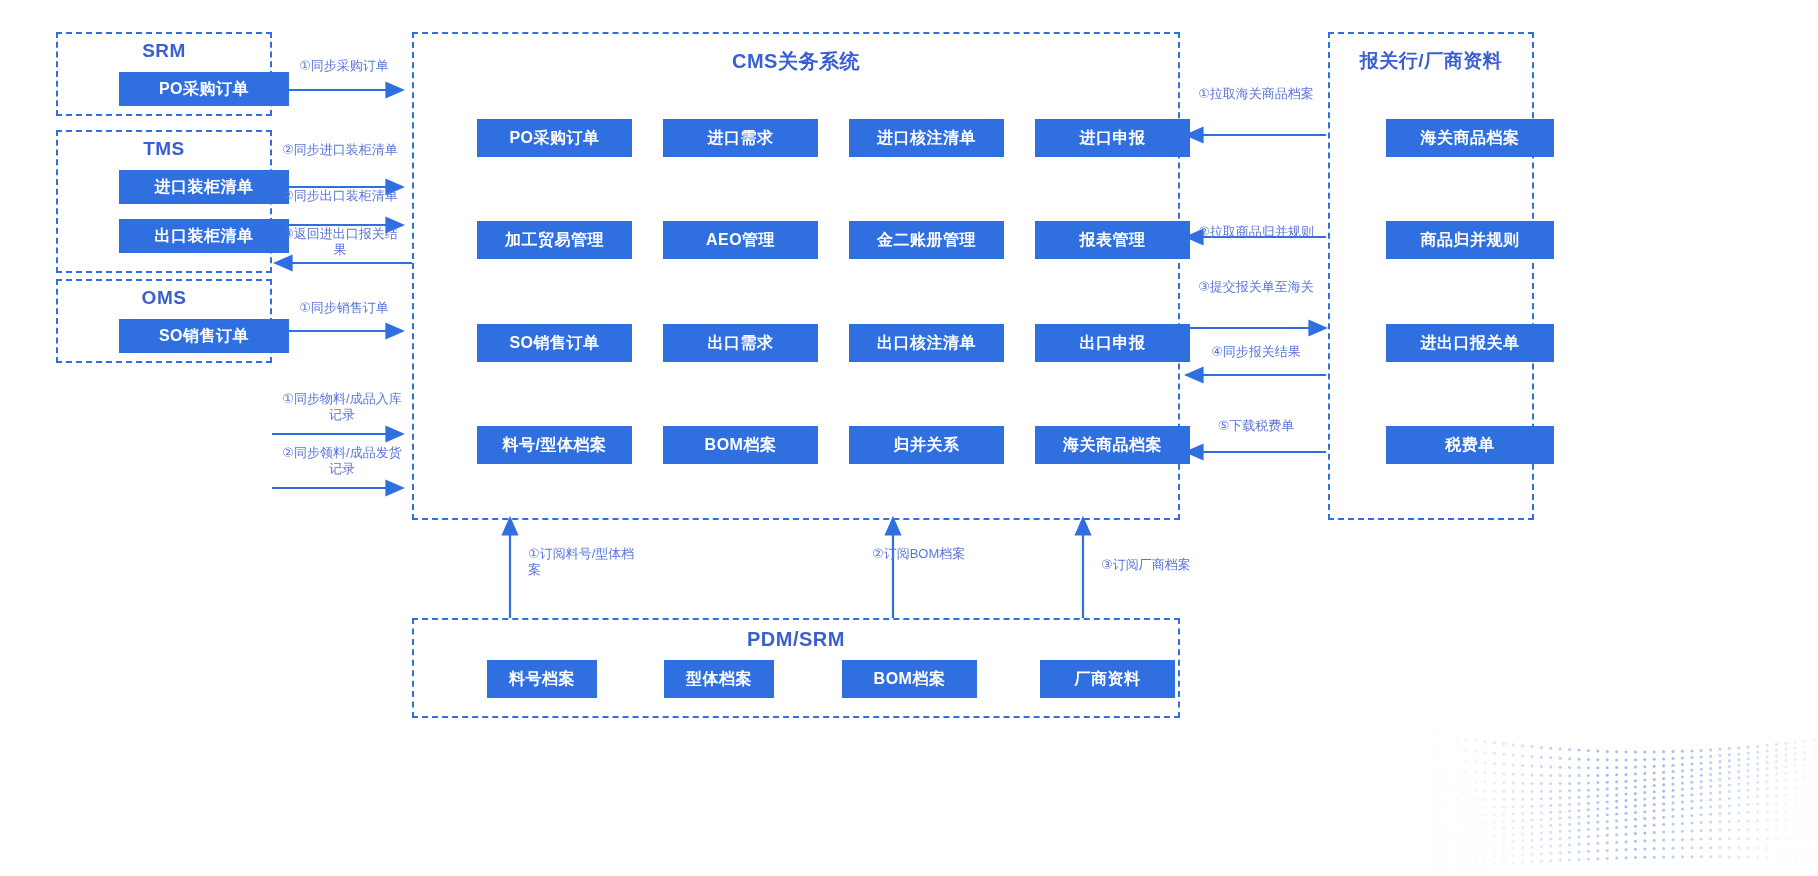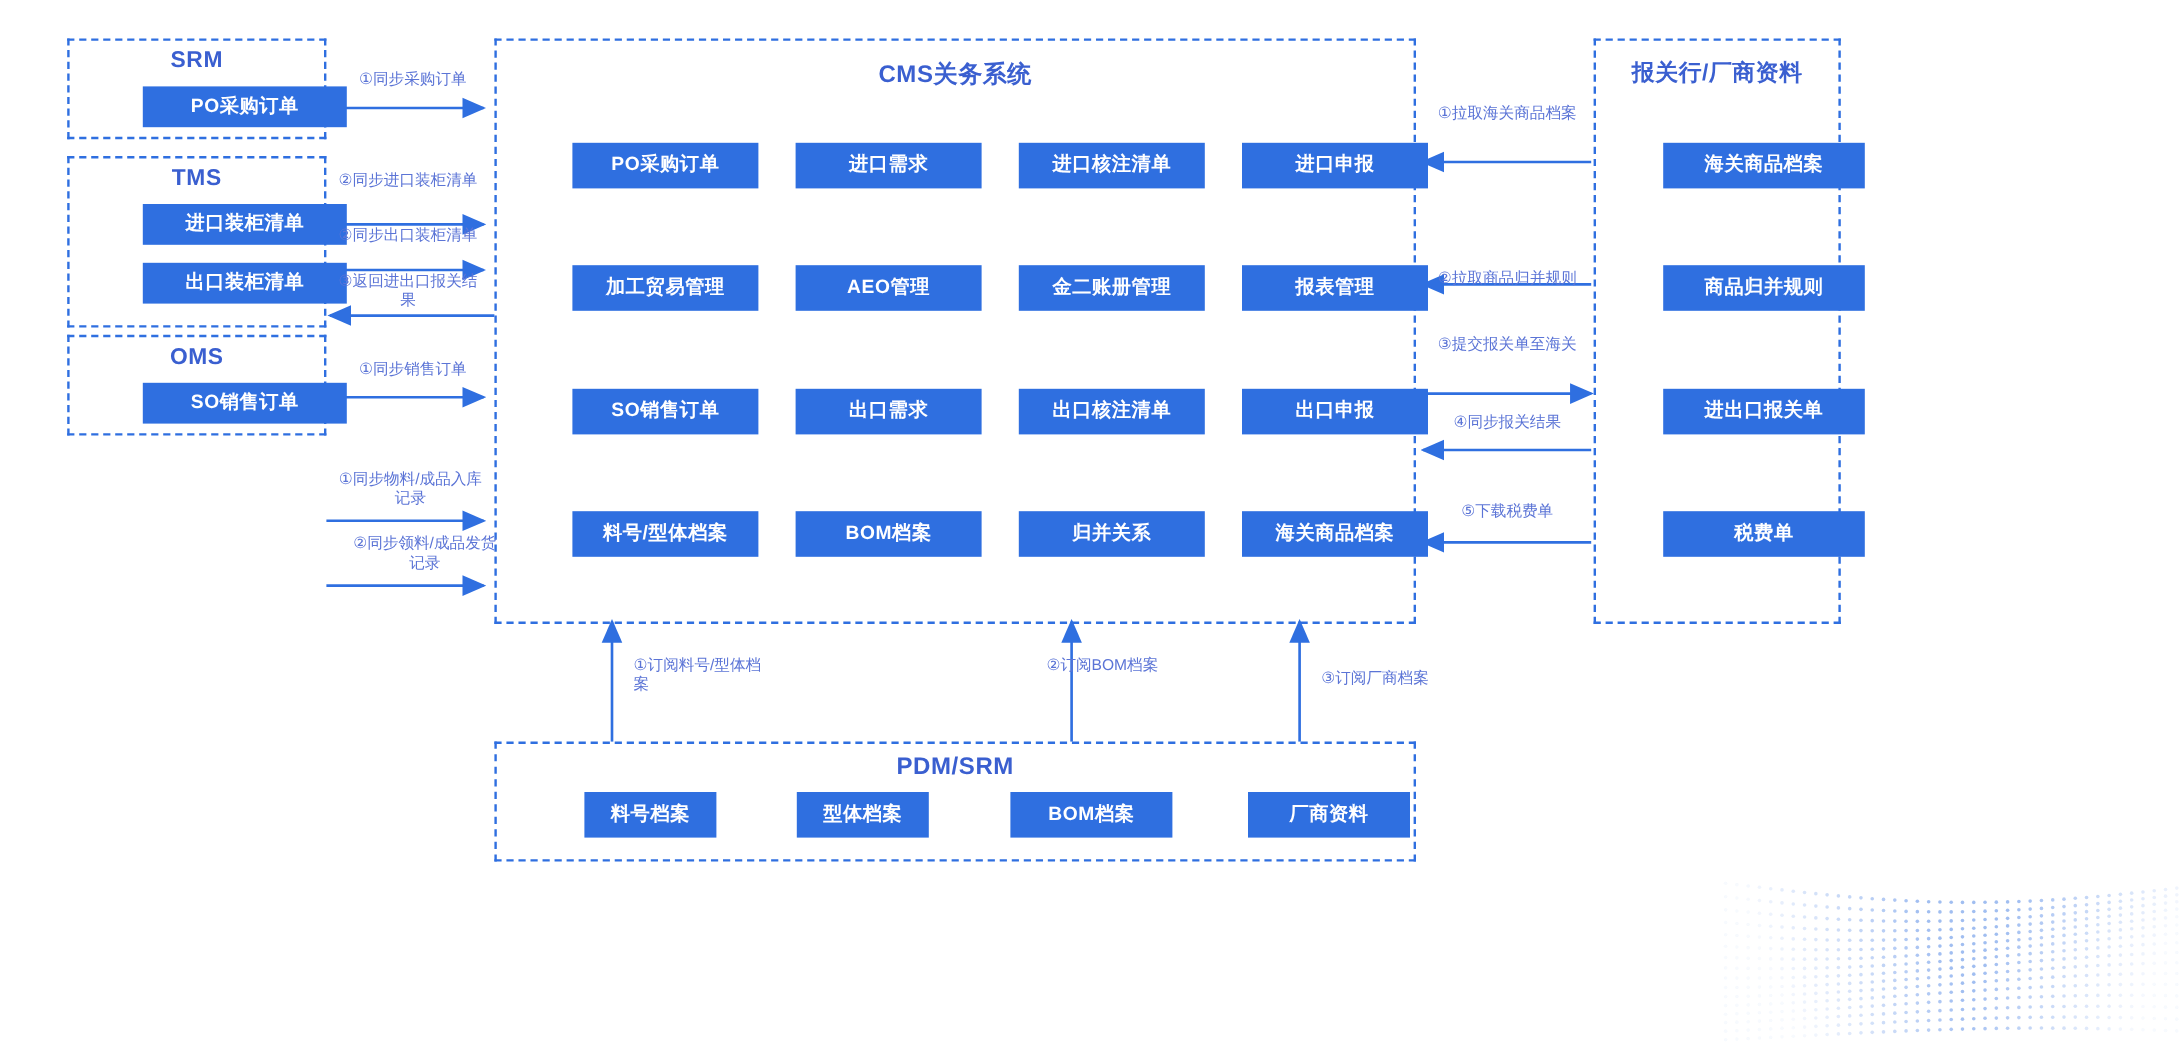--- a/index.html
+++ b/index.html
@@ -152,21 +152,21 @@
     <div class="box" style="left:390px;top:40px;width:135px;height:38px;font-size:16px;">BOM档案</div>
     <div class="box" style="left:588px;top:40px;width:135px;height:38px;font-size:16px;">厂商资料</div>
   </div>
 
   <div class="flow-label" style="left:278px;top:58px;width:132px;">①同步采购订单</div>
   <div class="flow-label" style="left:278px;top:142px;width:124px;">②同步进口装柜清单</div>
   <div class="flow-label" style="left:278px;top:188px;width:124px;">②同步出口装柜清单</div>
   <div class="flow-label" style="left:278px;top:226px;width:124px;">③返回进出口报关结果</div>
   <div class="flow-label" style="left:278px;top:300px;width:132px;">①同步销售订单</div>
   <div class="flow-label" style="left:280px;top:391px;width:124px;">①同步物料/成品入库记录</div>
-  <div class="flow-label" style="left:292px;top:445px;width:124px;">②同步领料/成品发货记录</div>
+  <div class="flow-label" style="left:280px;top:445px;width:124px;">②同步领料/成品发货记录</div>
 
   <div class="flow-label" style="left:1192px;top:86px;width:128px;">①拉取海关商品档案</div>
   <div class="flow-label" style="left:1192px;top:188px;width:128px;margin-top:36px;">②拉取商品归并规则</div>
   <div class="flow-label" style="left:1192px;top:279px;width:128px;">③提交报关单至海关</div>
   <div class="flow-label" style="left:1192px;top:344px;width:128px;">④同步报关结果</div>
   <div class="flow-label" style="left:1192px;top:418px;width:128px;">⑤下载税费单</div>
 
   <div class="flow-label left" style="left:528px;top:546px;width:112px;">①订阅料号/型体档案</div>
   <div class="flow-label left" style="left:872px;top:546px;width:104px;">②订阅BOM档案</div>
   <div class="flow-label left" style="left:1101px;top:557px;width:130px;">③订阅厂商档案</div>

